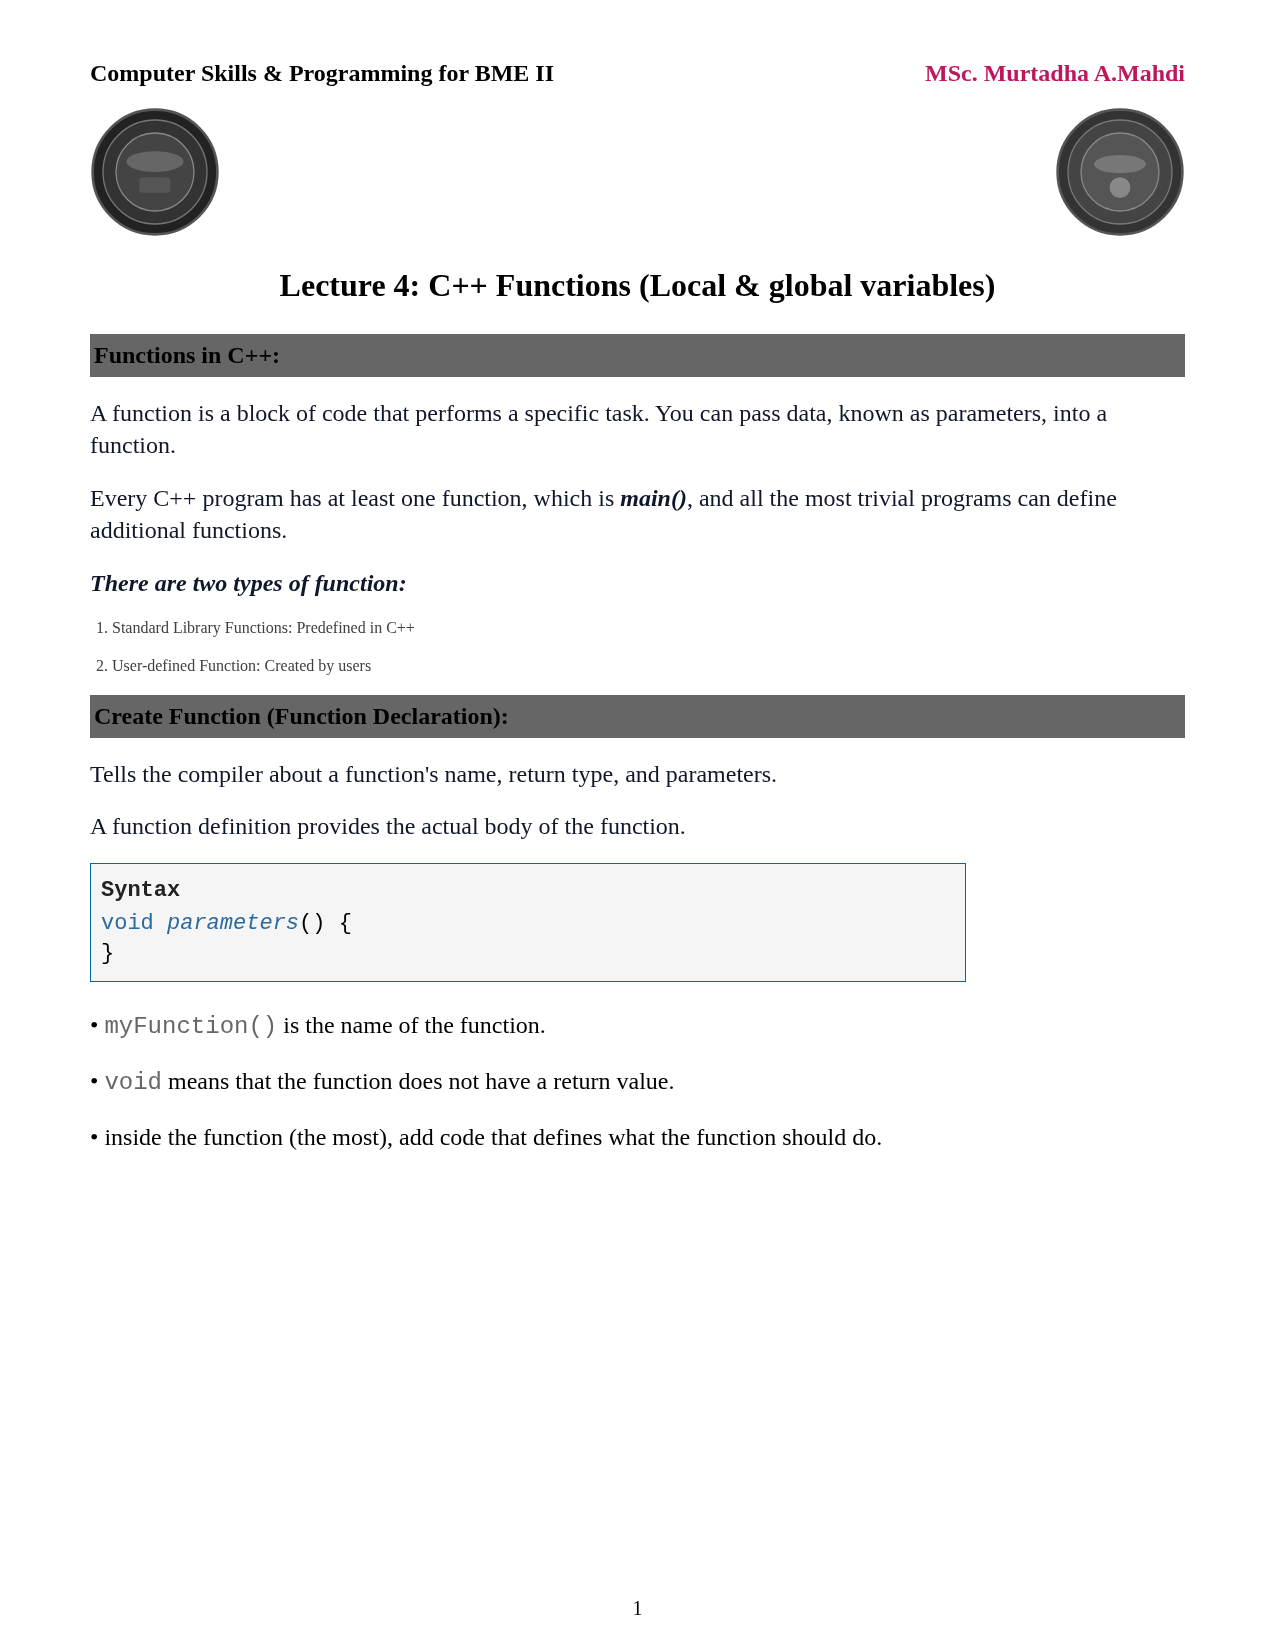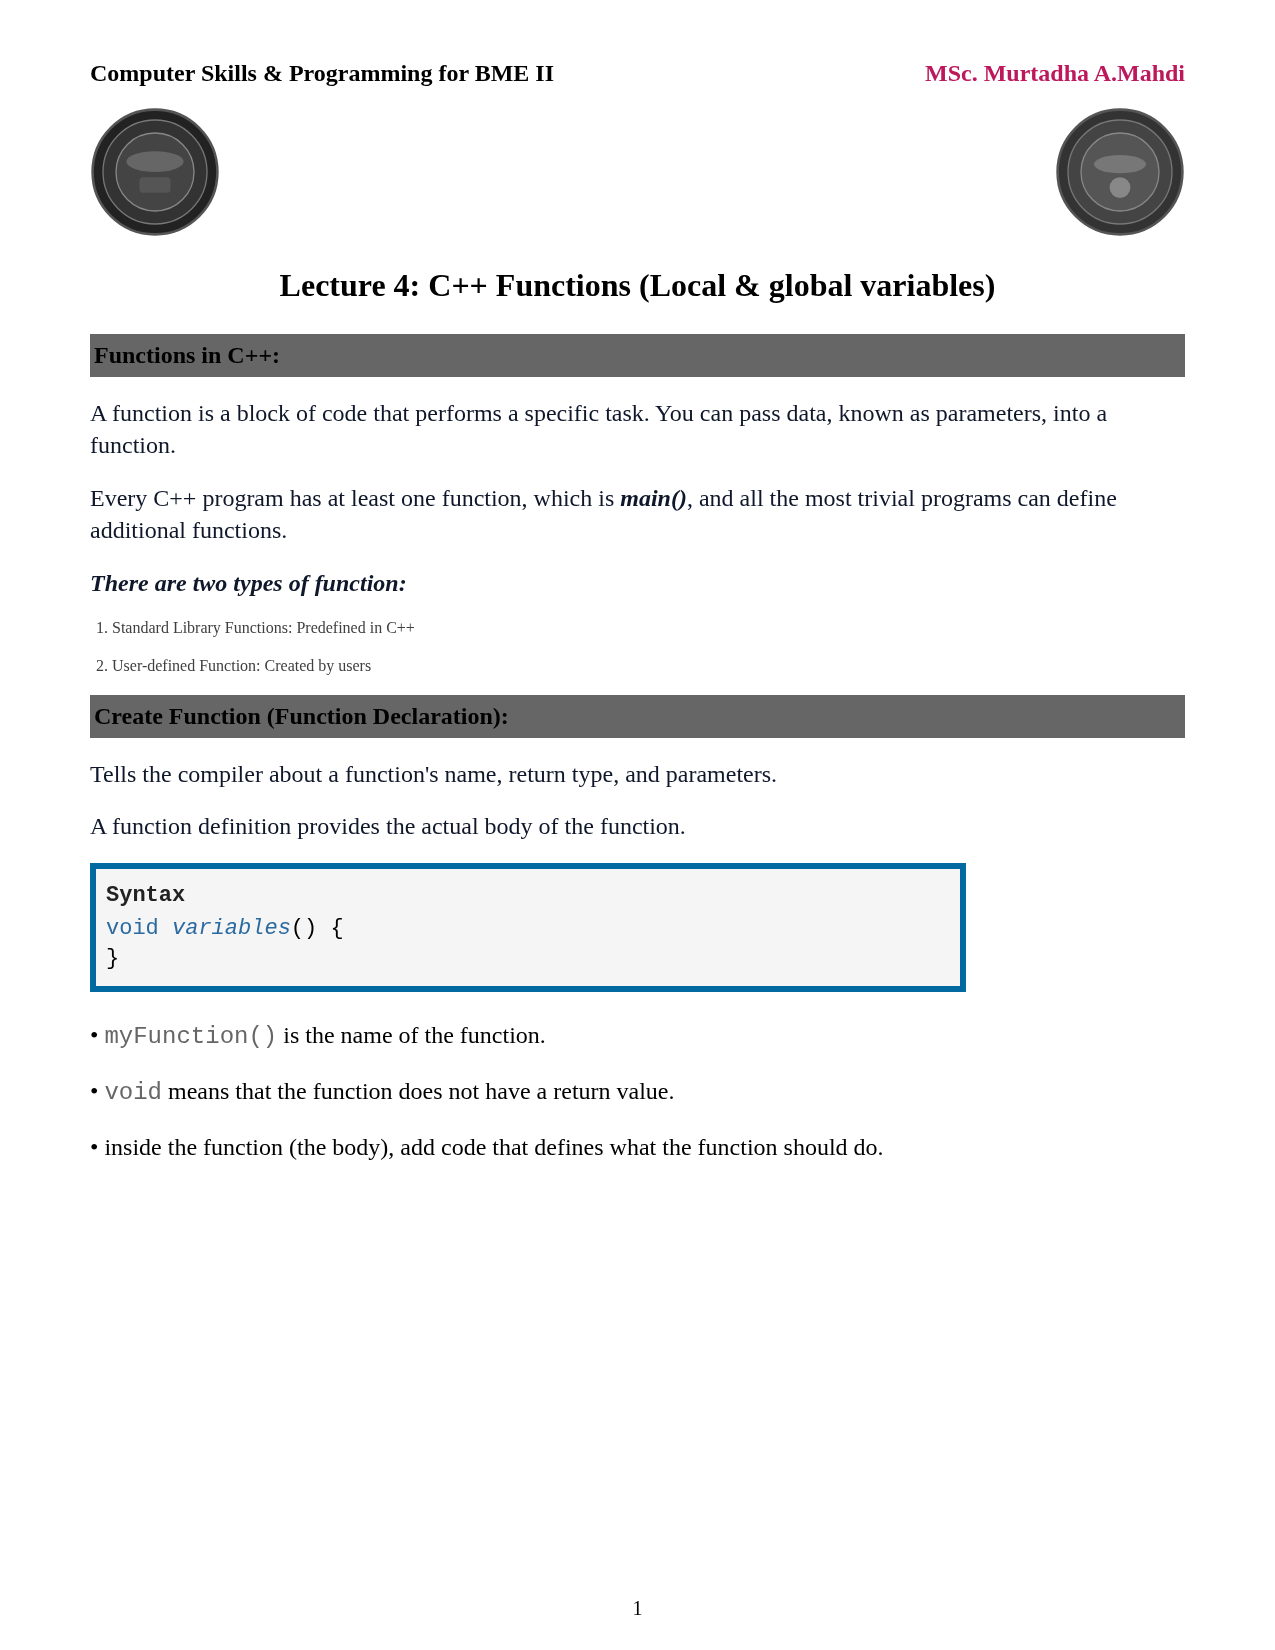--- a/index.html
+++ b/index.html
@@ -70,21 +70,21 @@
       font-weight: bold;
       font-style: italic;
     }
     .list-item {
       font-size: 16px;
       color: #404040;
       margin-bottom: 20px;
       padding-left: 6px;
     }
     .syntax-box {
-      border: 6px solid #0369a1;
+      border: 1px solid #0369a1;
       background: #f5f5f5;
       padding: 12px 10px 12px 10px;
       margin-bottom: 30px;
       font-family: 'Consolas', 'Courier New', monospace;
       font-size: 22px;
       line-height: 1.35;
       width: 80%;
     }
     .syntax-title {
       font-weight: bold;
@@ -167,30 +167,30 @@
 
 <div class="section-header">Create Function (Function Declaration):</div>
 
 <p class="body-text">Tells the compiler about a function's name, return type, and parameters.</p>
 <p class="body-text">A function definition provides the actual body of the function.</p>
 
 <div class="syntax-box">
   <div class="syntax-title">Syntax</div>
   <div>
     <span class="code-keyword">void</span>
-    <span class="code-fname">variables</span><span>() {</span>
+    <span class="code-fname">parameters</span><span>() {</span>
   </div>
   <div>}</div>
 </div>
 
 <p class="bullet-line">
   • <span class="bullet-code">myFunction()</span><span> is the name of the function.</span>
 </p>
 
 <p class="bullet-line">
   • <span class="bullet-code">void</span><span> means that the function does not have a return value.</span>
 </p>
 
 <p class="bullet-line">
-  • <span>inside the function (the body), add code that defines what the function should do.</span>
+  • <span>inside the function (the most), add code that defines what the function should do.</span>
 </p>
 
 <div class="page-number">1</div>
 
 </body></html>

